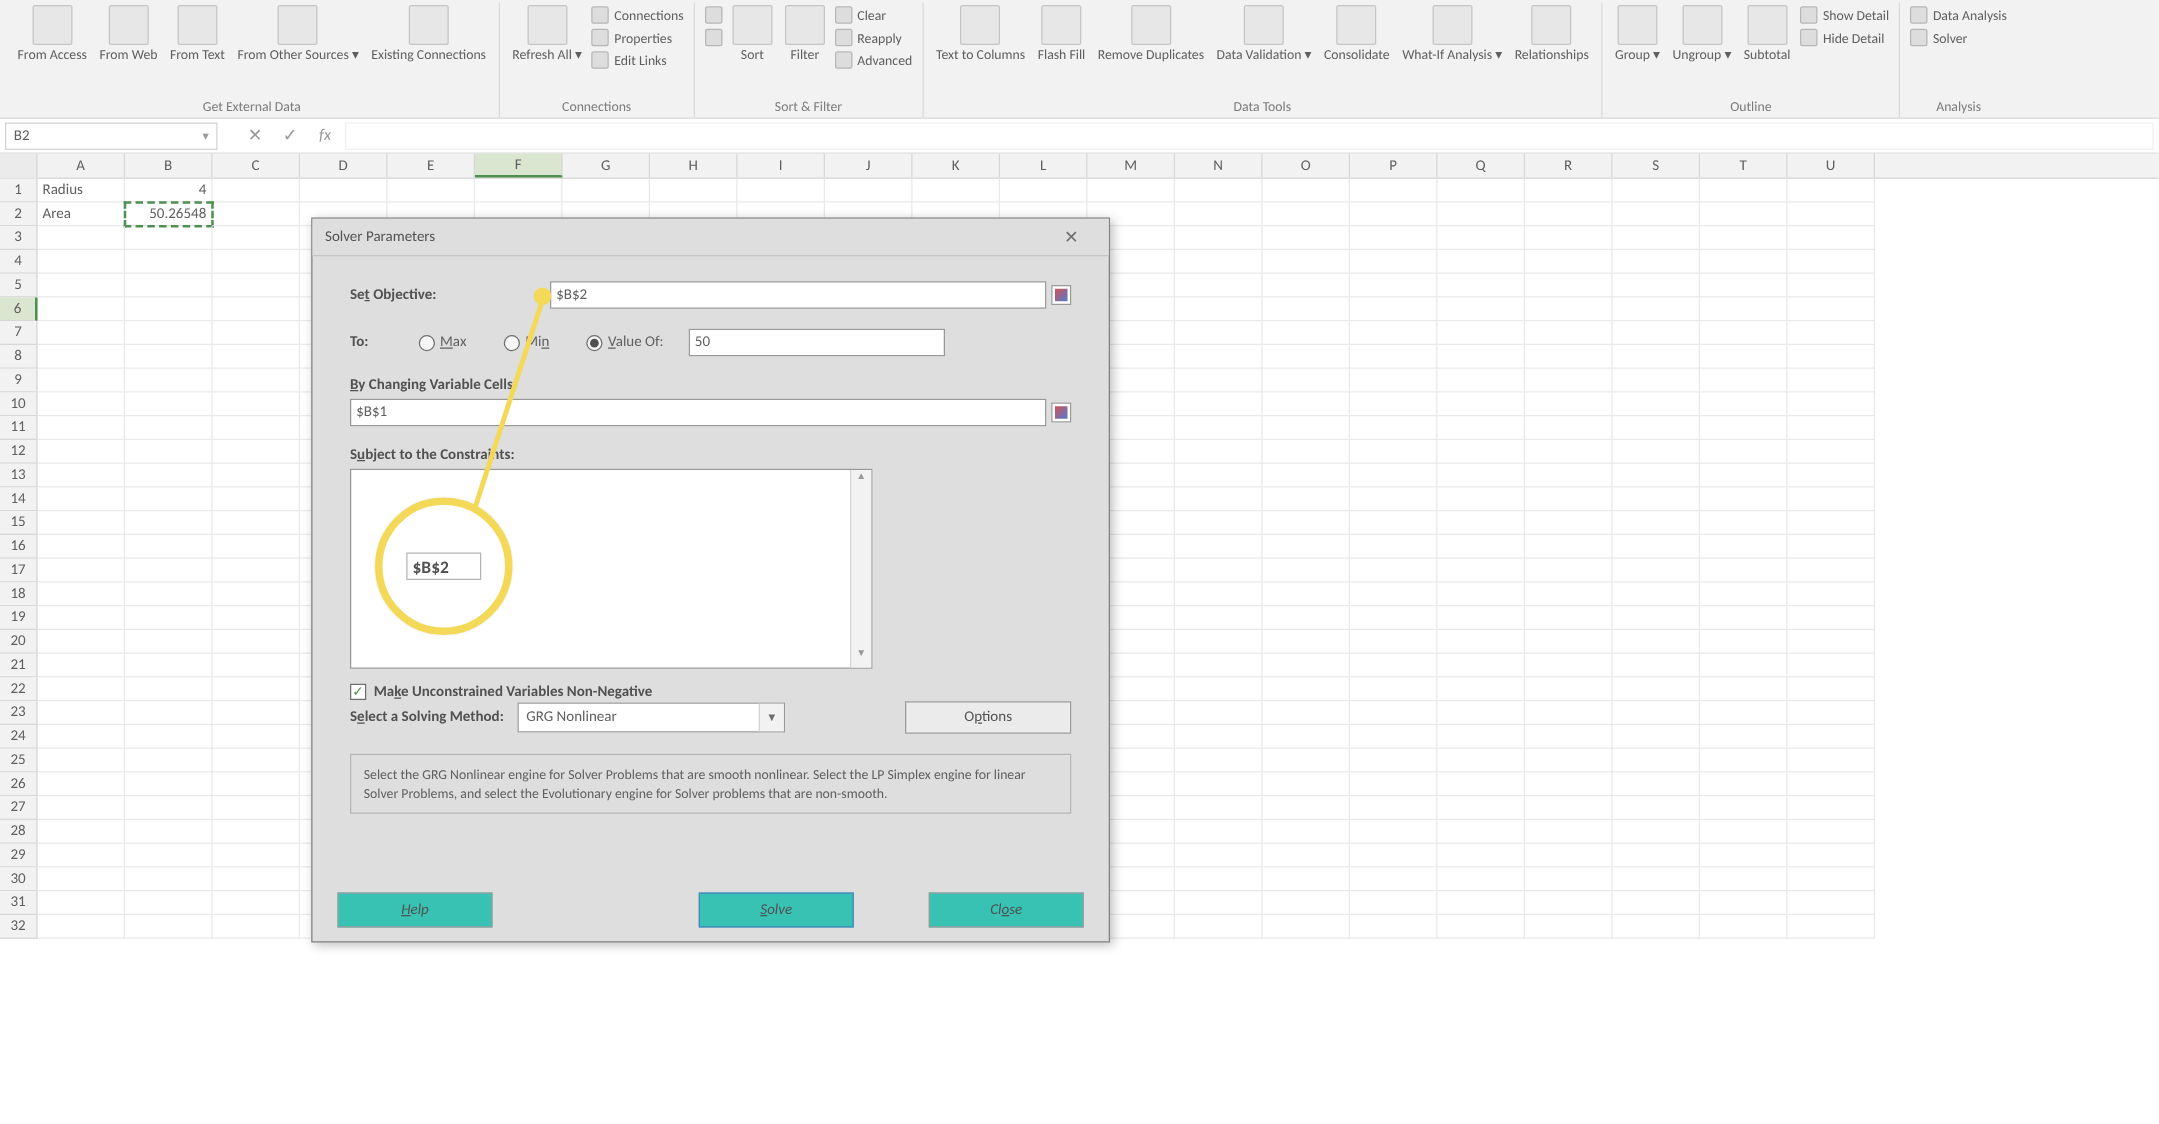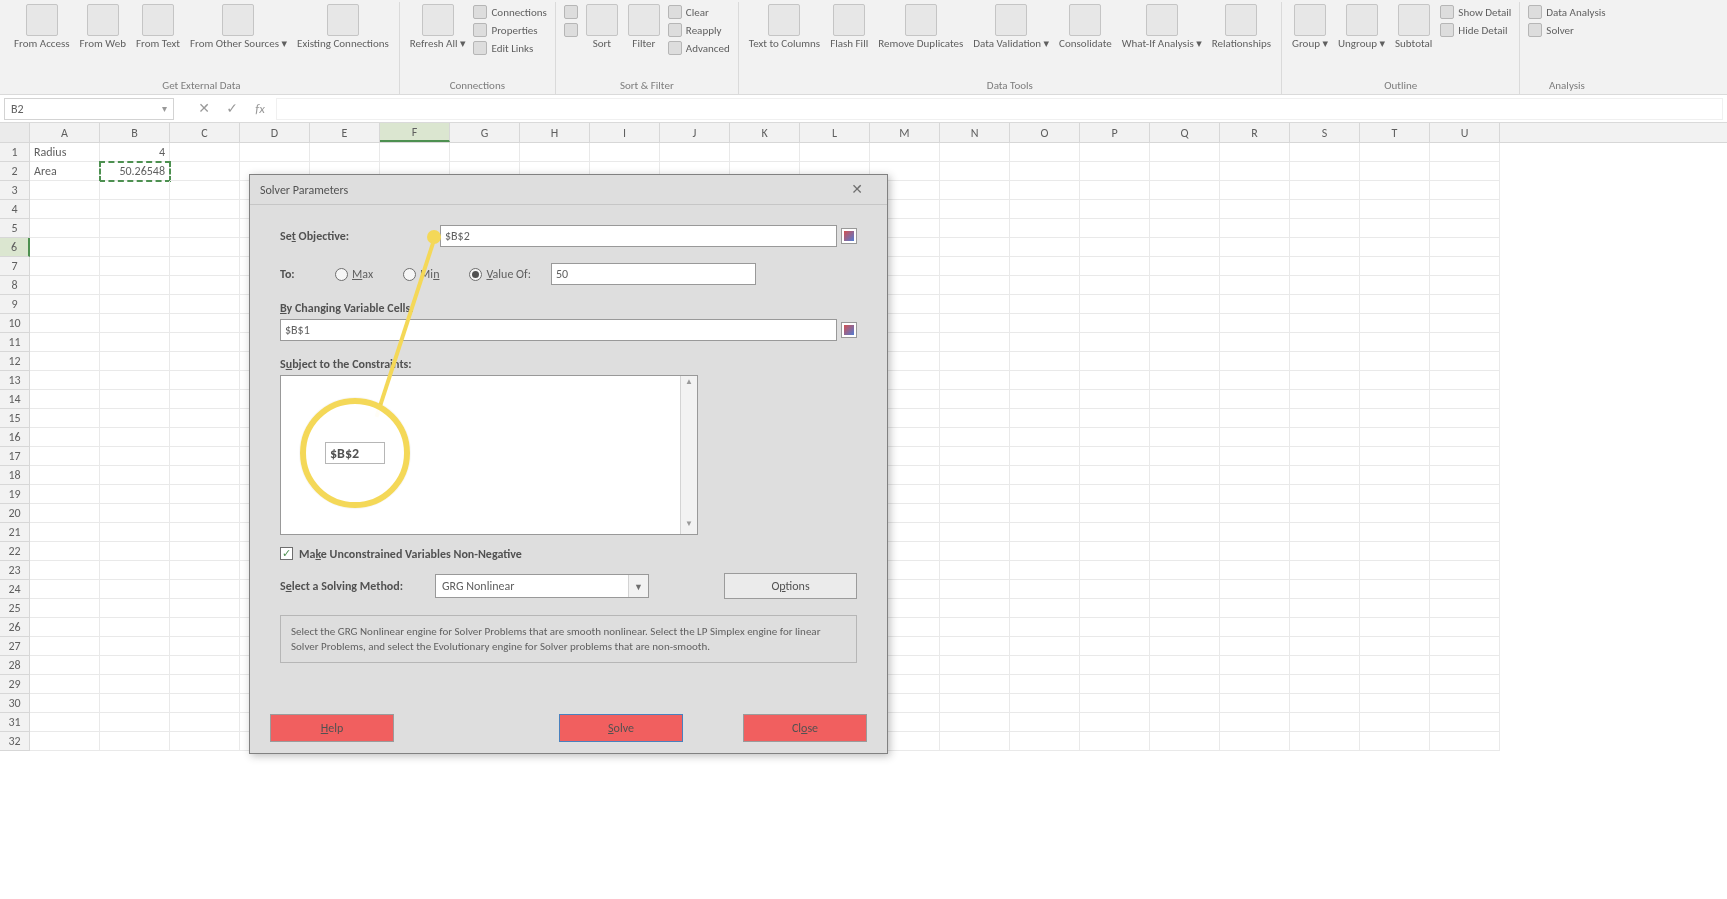--- a/index.html
+++ b/index.html
@@ -69,21 +69,21 @@
 .checkbox.checked::after { content:"✓"; font-size:11px; color:#2e7d32; line-height:1;}
 
 .select { width:214px; height:24px; background:#fff; border:1px solid #888; display:flex; align-items:center; padding:0 6px; font-size:12px; position:relative;}
 .select .dd { position:absolute; right:0; top:0; width:20px; height:22px; border-left:1px solid #ccc; display:flex; align-items:center; justify-content:center; font-size:9px; color:#555; background:#f0f0f0;}
 
 .method-box { border:1px solid #aaa; padding:8px 10px; margin-top:14px;}
 .method-box .title { font-size:12px; color:#333; margin-bottom:6px;}
 .method-box .desc { font-size:11px; color:#444; line-height:15px;}
 
 .dlg-footer { position:absolute; left:0; right:0; bottom:0; height:50px; display:flex; align-items:center; padding:0 20px; gap:60px;}
-.dlg-btn { width:124px; height:28px; background:#ef4444; border:1px solid #8a8a8a; font-size:12px; color:#333; display:flex; align-items:center; justify-content:center;}
+.dlg-btn { width:124px; height:28px; background:#14b8a6; border:1px solid #8a8a8a; font-size:12px; color:#333; display:flex; align-items:center; justify-content:center;font-style:italic;}
 .dlg-btn.primary { border:1.5px solid #2a6cb3; }
 
 
 .callout-circle { position:absolute; width:110px; height:110px; border:6px solid #f3d23b; border-radius:50%; background:rgba(255,255,255,0.95); display:flex; align-items:center; justify-content:center; box-shadow:0 0 0 1px rgba(0,0,0,0.04);}
 .callout-circle .inner-box { width:60px; height:22px; border:1px solid #aaa; background:#fff; font-size:14px; font-weight:bold; color:#333; display:flex; align-items:center; padding:0 4px;}
 .callout-dot { position:absolute; width:14px; height:14px; background:#f3d23b; border-radius:50%; }
 .callout-line { position:absolute; width:4px; background:#f3d23b; transform-origin: top center;}
 </style>
 </head>
 <body>
@@ -1119,21 +1119,21 @@
           <div class="arrow" style="position:absolute;bottom:0;width:100%;">▼</div>
         </div>
       </div>
     </div>
 
     <div style="margin-top:12px; display:flex; ">
       <span class="checkbox checked"></span>
       <span class="flabel">Ma<u>k</u>e Unconstrained Variables Non-Negative</span>
     </div>
 
-    <div class="form-row" style="margin-top:12px; gap:32px;text-align:right;">
+    <div class="form-row" style="gap:11px;text-align:right;">
       <div class="flabel">S<u>e</u>lect a Solving Method:</div>
       <div class="select">
         <span>GRG Nonlinear</span>
         <div class="dd">▼</div>
       </div>
       <div style="flex:1;"></div>
       <div class="side-btn" style="margin:0;">
           <span>O<u>p</u>tions</span>
         </div>
     </div>

